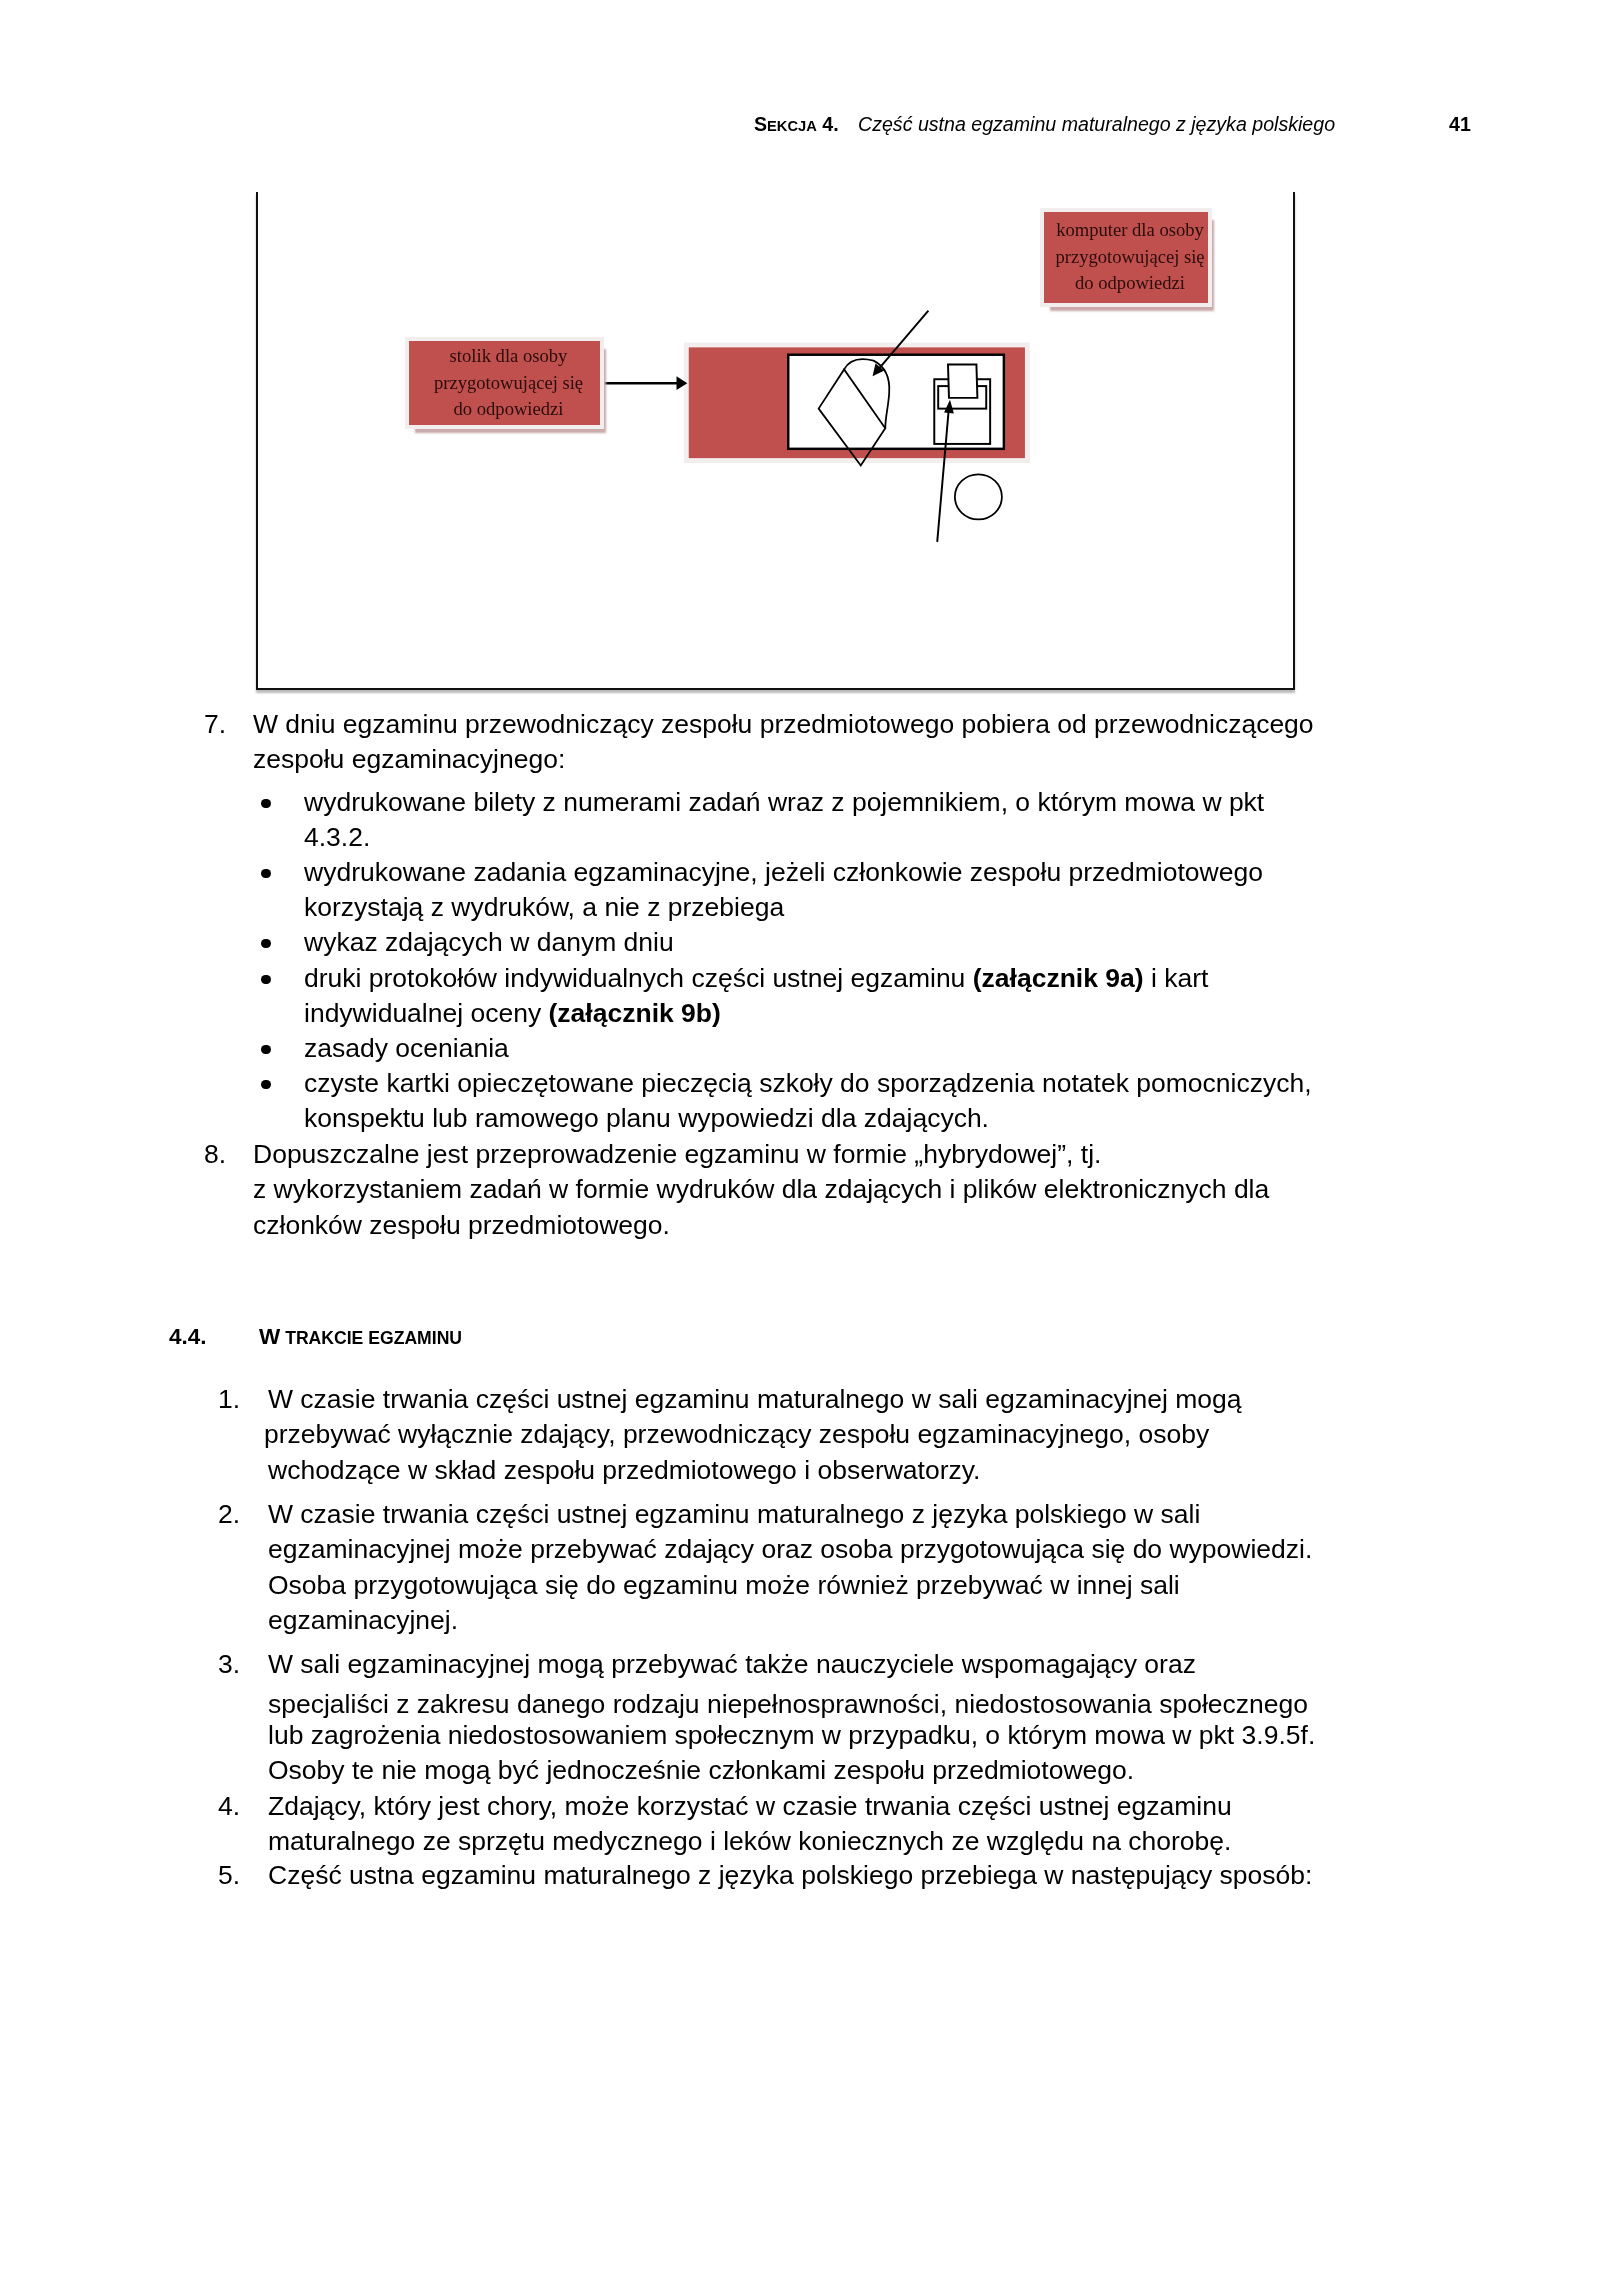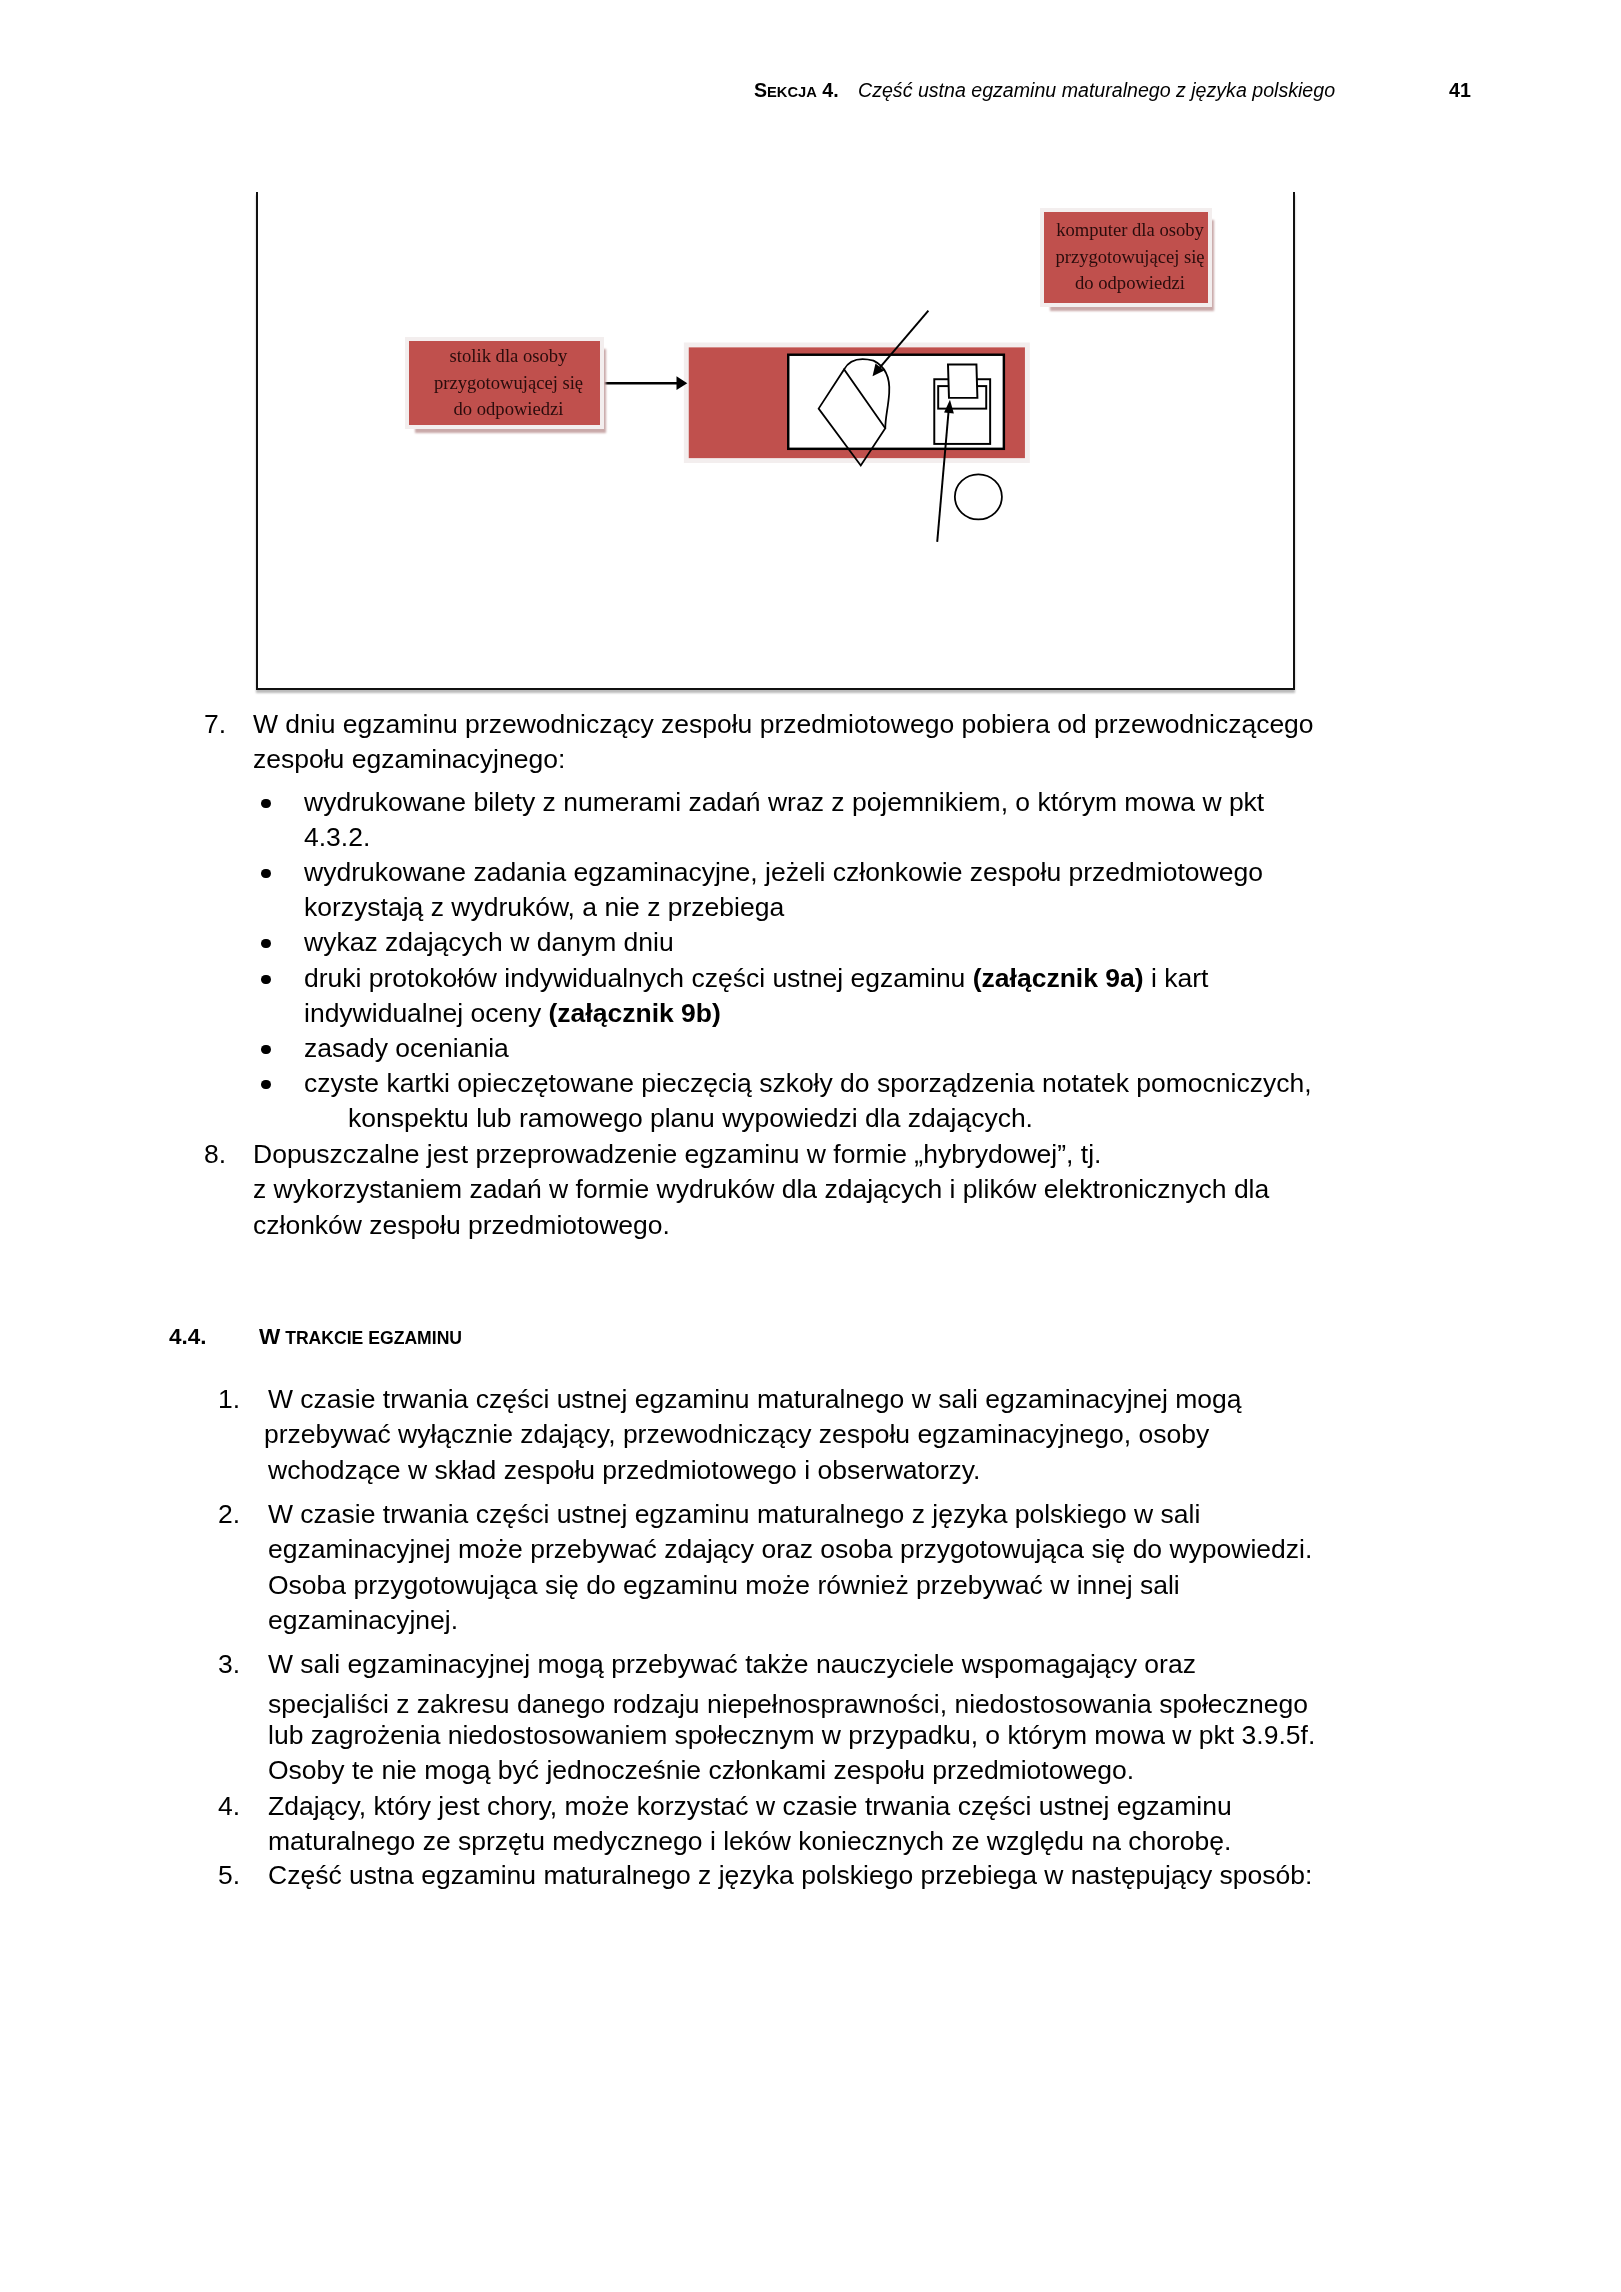--- a/index.html
+++ b/index.html
@@ -1,21 +1,21 @@
 <!DOCTYPE html>
 <html><head>
 <meta charset="utf-8">
 <style>
   html, body { margin: 0; padding: 0; background: #ffffff; }
   body {
     width: 1621px; height: 2293px; position: relative; overflow: hidden;
     font-family: "Liberation Sans", sans-serif; color: #000;
   }
   .header {
-    position: absolute; top: 79px; left: 0; width: 1426px; height: 29px;
+    position: absolute; top: 113px; left: 0; width: 1426px; height: 29px;
     font-size: 19.6px;
   }
   .header .sect { position: absolute; left: 754px; top: 0; font-weight: bold; letter-spacing: 0px; }
   .header .sect .sc { font-size: 14.7px; }
   .header .title { position: absolute; left: 858px; top: 0; font-style: italic; }
   .header .pnum { position: absolute; left: 1449px; top: 0; font-weight: bold; }
 
   
   .diagram {
     position: absolute; left: 256px; top: 192px; width: 1035px; height: 496px;
@@ -128,21 +128,21 @@
     <span class="txt" style="left:304px; white-space:nowrap;"><span>druki protokołów indywidualnych części ustnej egzaminu </span><b>(załącznik 9a)</b><span> i kart</span></span>
     <span class="txt" style="left:304px; top:35px; white-space:nowrap;"><span>indywidualnej oceny </span><b>(załącznik 9b)</b></span>
   </div>
   <div class="bul" style="top:1031px; left:0;">
     <span class="dot" style="left:261px;"></span>
     <span class="txt" style="left:304px; white-space:nowrap;">zasady oceniania</span>
   </div>
   <div class="bul" style="top:1066px; left:0;">
     <span class="dot" style="left:261px;"></span>
     <span class="txt" style="left:304px; white-space:nowrap;">czyste kartki opieczętowane pieczęcią szkoły do sporządzenia notatek pomocniczych,</span>
-    <span class="txt" style="left:304px; top:35px; white-space:nowrap;margin-left:44px;">konspektu lub ramowego planu wypowiedzi dla zdających.</span>
+    <span class="txt" style="left:304px; top:35px; white-space:nowrap;">konspektu lub ramowego planu wypowiedzi dla zdających.</span>
   </div>
 
   <div class="ol-item" style="top:1137px; left:0;">
     <span class="ol-num" style="left:204px;">8.</span>
     <span class="ol-text" style="left:253px; top:0; white-space:nowrap;">Dopuszczalne jest przeprowadzenie egzaminu w formie „hybrydowej”, tj.</span>
     <span class="ol-text" style="left:253px; top:35px; white-space:nowrap;">z wykorzystaniem zadań w formie wydruków dla zdających i plików elektronicznych dla</span>
     <span class="ol-text" style="left:253px; top:71px; white-space:nowrap;">członków zespołu przedmiotowego.</span>
   </div>
 
   <div class="section-head">

